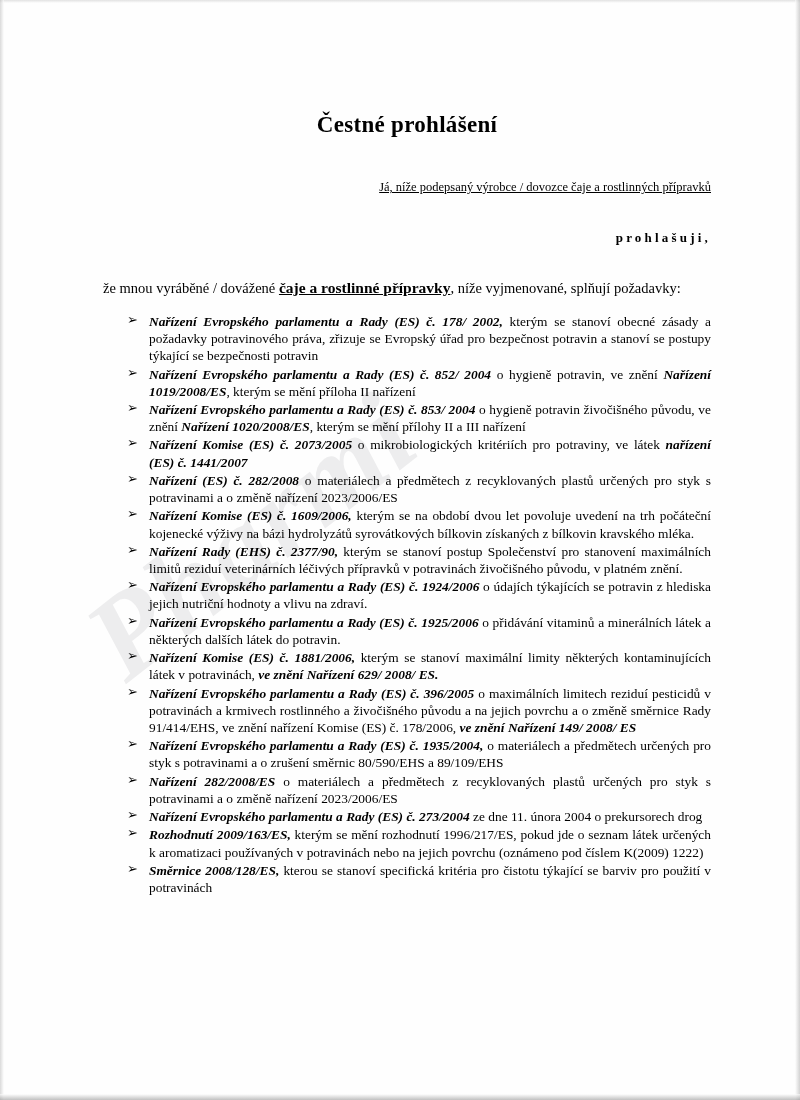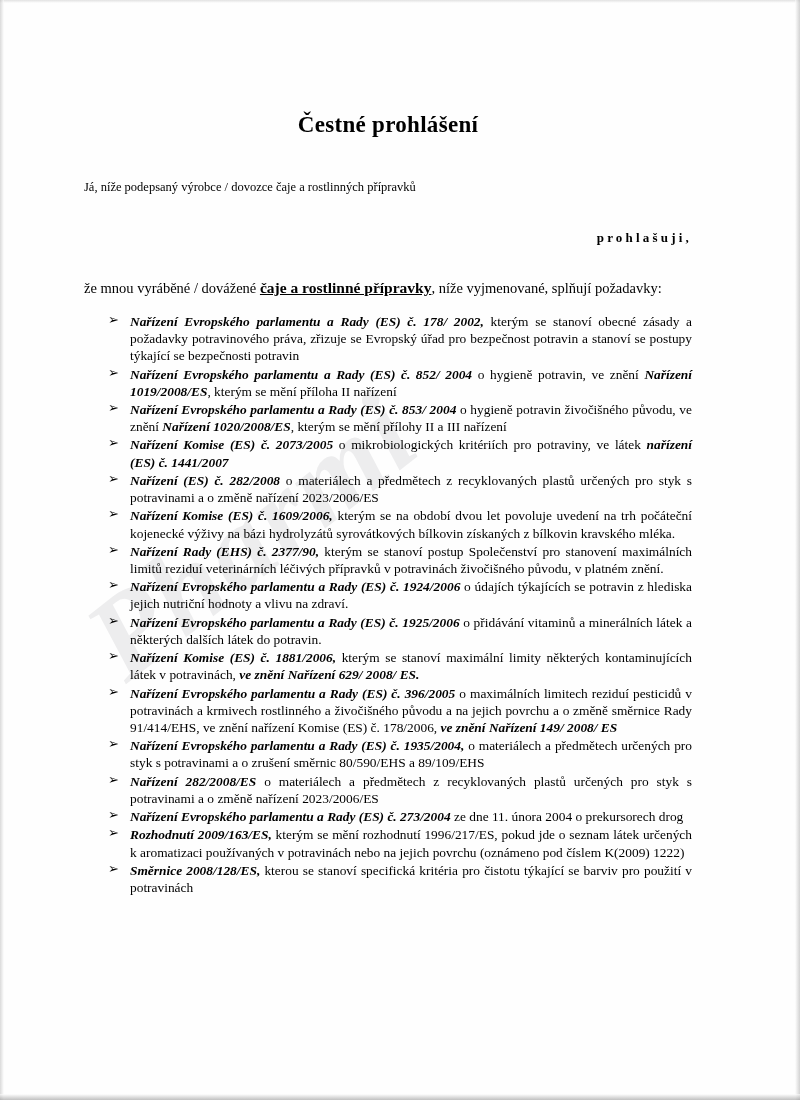--- a/index.html
+++ b/index.html
@@ -48,39 +48,40 @@
   }
   .scan-edge-bottom {
     position: absolute;
     left: 0; bottom: 0; height: 6px; width: 800px;
     background: linear-gradient(to top, #9f9f9f, #ffffff);
     opacity: .65;
   }
 
   .content {
     position: absolute;
-    left: 84px;
+    left: 103px;
     top: 112px;
     width: 608px;
   }
 
   .doc-title {
     text-align: center;
     font-size: 23px;
     font-weight: bold;
     letter-spacing: .3px;
     margin: 0 0 0 0;
     font-family: "Liberation Serif", serif;
   }
 
   .subtitle {
-    text-align: left;
+    text-align: right;
     font-size: 12.5px;
     margin-top: 42px;
     font-family: "Liberation Serif", serif;
+    text-decoration: underline;
   }
 
   .declare {
     text-align: right;
     font-size: 13px;
     font-weight: bold;
     letter-spacing: 3.2px;
     margin-top: 35px;
   }
 

